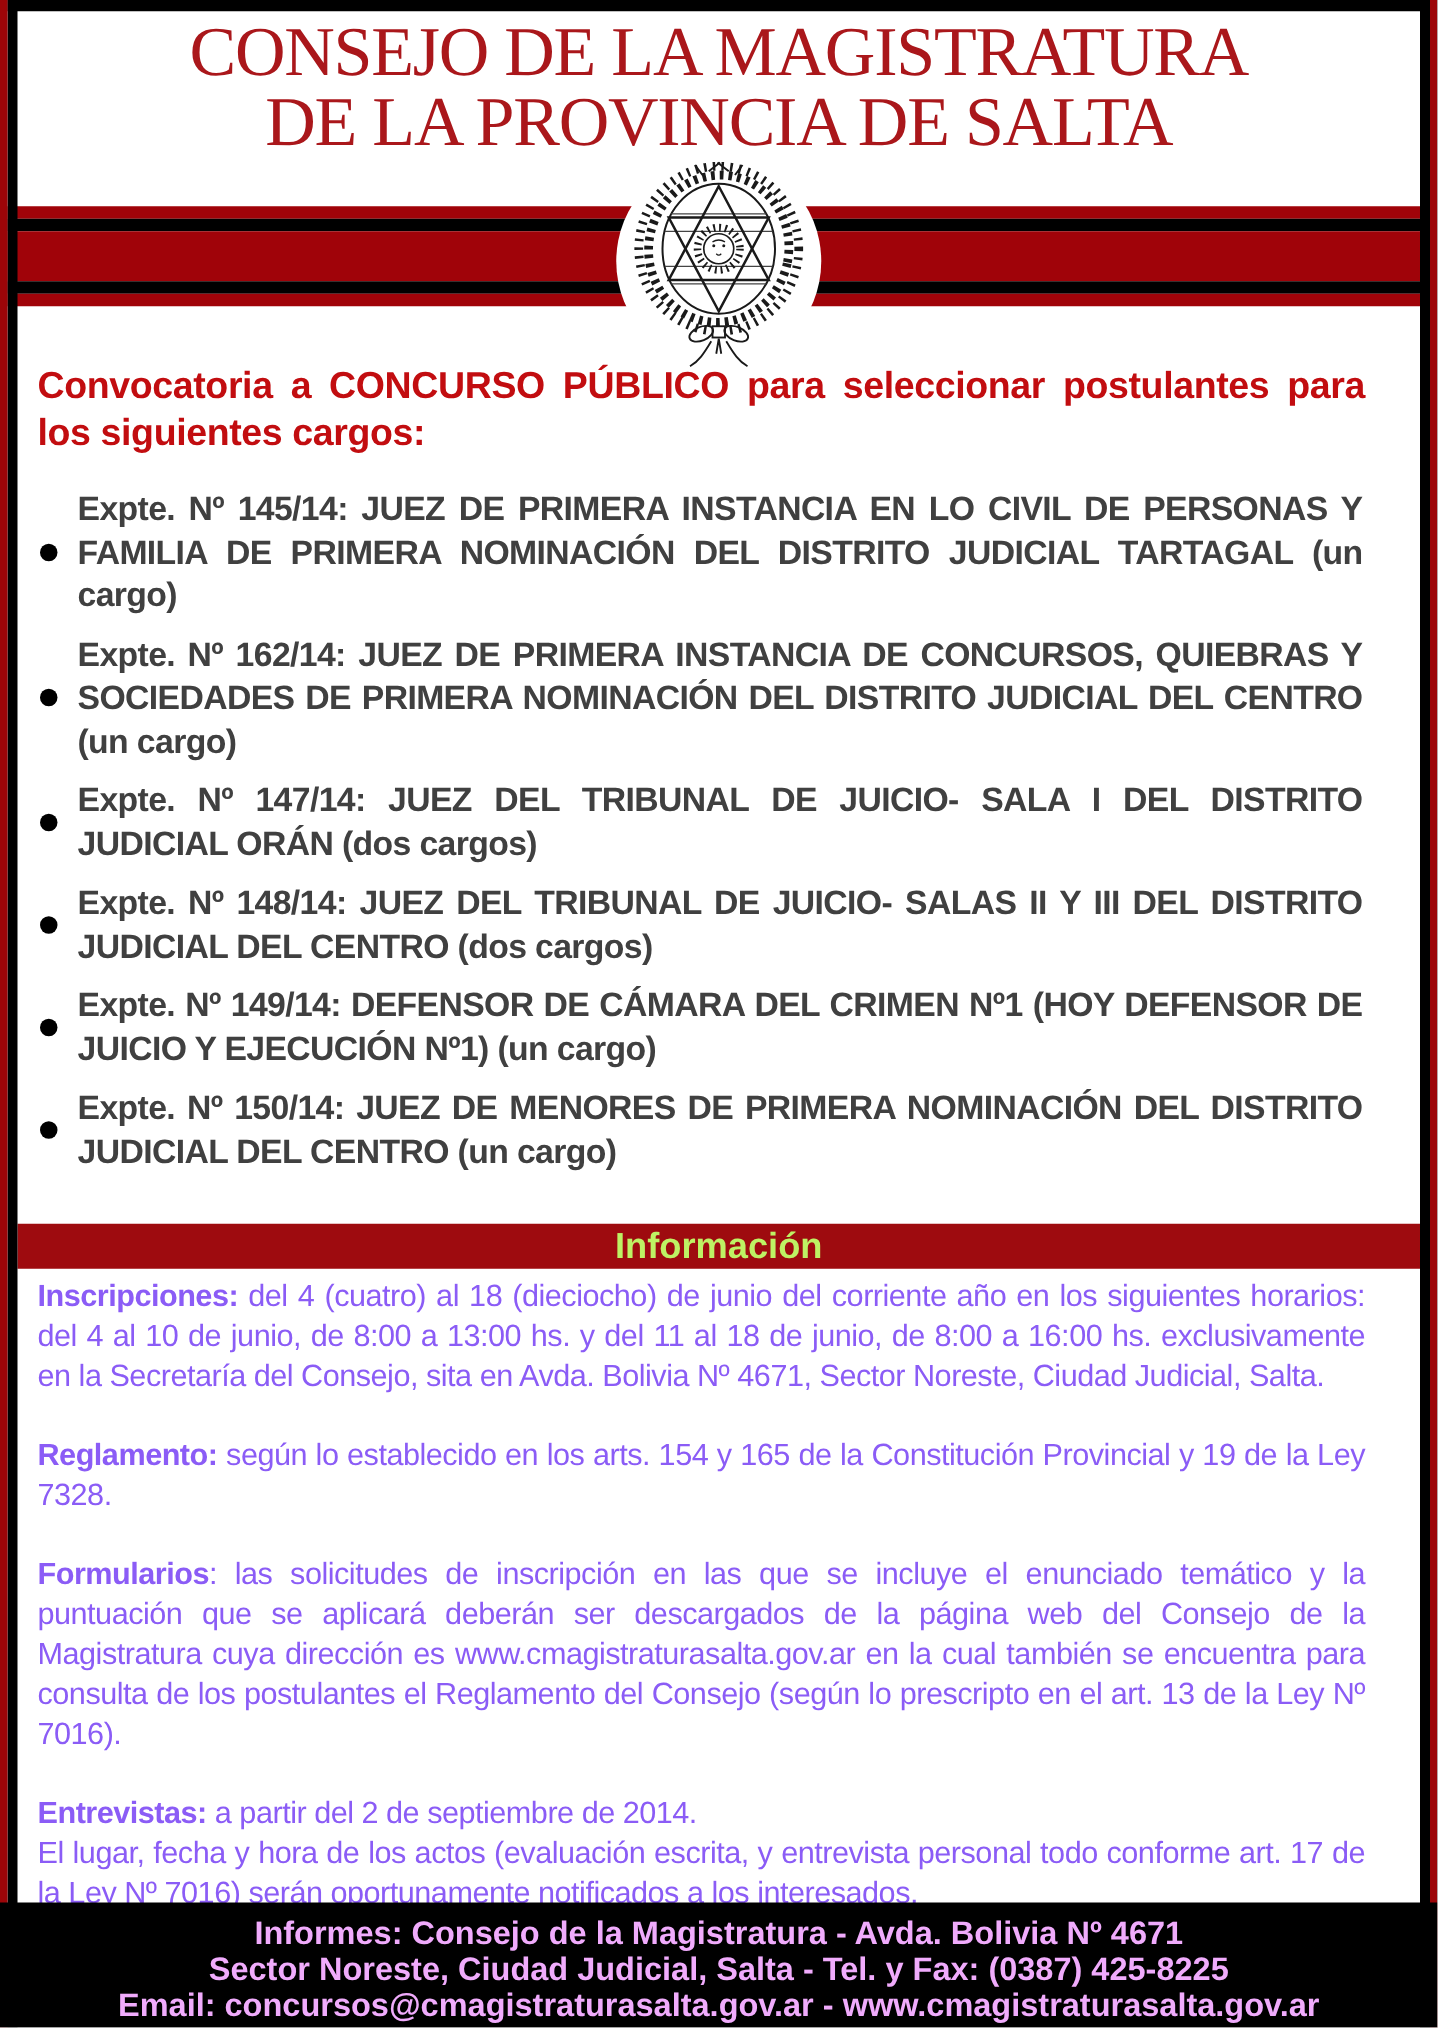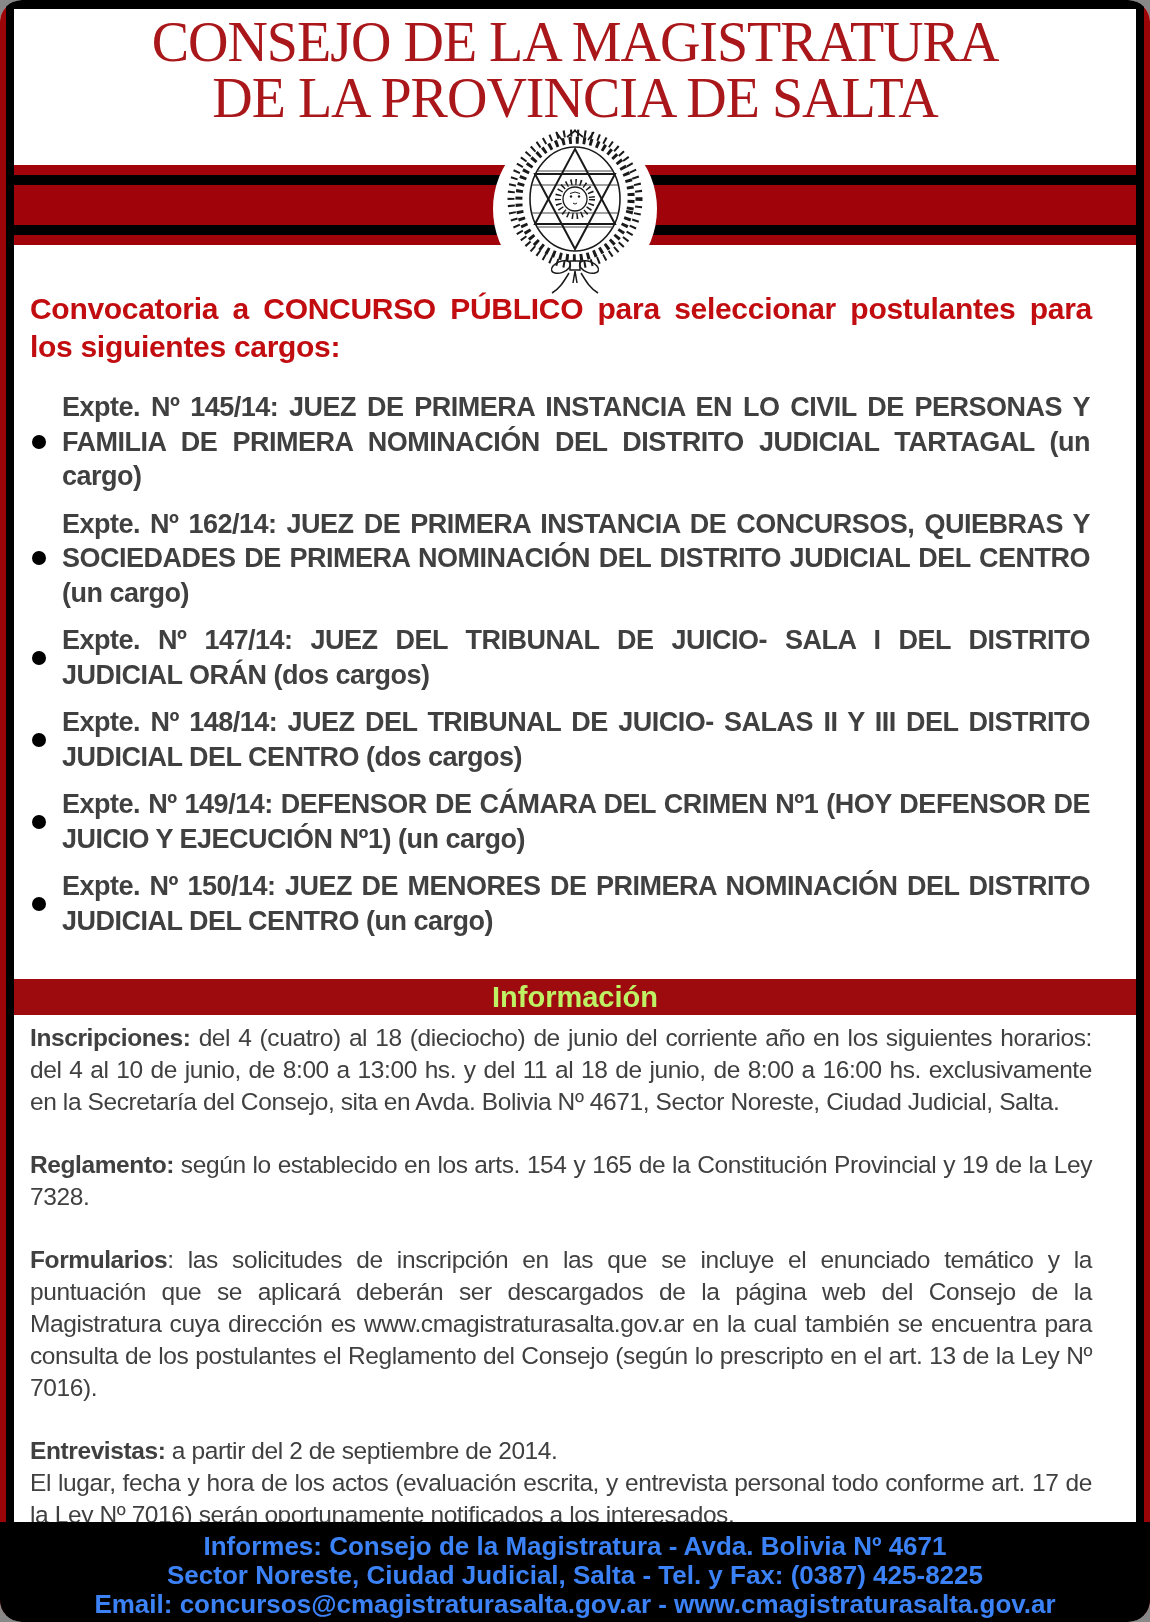--- a/index.html
+++ b/index.html
@@ -1,20 +1,19 @@
 <!DOCTYPE html>
 <html style="--frame-red: #9c0508; --stripe-red: #a00309; --bar-red: #9e0b0f; --title-red: #aa171b; --intro-red: #c20d10;"><head>
 <meta charset="utf-8">
 <style>
   html,body{margin:0;padding:0;background:#888;}
   .page{
     position:relative;width:1150px;height:1622px;margin:0 auto;
     background:#fff;overflow:hidden;
     font-family:"Liberation Sans",sans-serif;
-    border-radius:22px;
   }
   
   .frame-red-left,.frame-red-right{position:absolute;top:0;bottom:0;width:6px;background:var(--frame-red);z-index:6;}
   .frame-red-left{left:0;}
   .frame-red-right{right:0;}
   .frame-black{
     position:absolute;left:6px;right:6px;top:0;bottom:0;z-index:5;pointer-events:none;
     border:8px solid #000;border-top-width:9px;border-bottom-width:0;
   }
   
@@ -50,31 +49,31 @@
   }
   
   .info-bar{
     position:absolute;top:979px;left:14px;right:14px;height:36px;z-index:3;
     background:var(--bar-red);color:#bef264;text-align:center;
     font-weight:bold;font-size:29px;line-height:36px;
   }
   
   .info-text{
     position:absolute;top:1014px;left:30px;width:1062px;z-index:3;
-    font-size:24.5px;line-height:32px;color:#404040;
+    font-size:24.5px;line-height:32px;color:#8b5cf6;
     text-align:justify;letter-spacing:-0.4px;
   }
   .info-sec{margin:0;}
   .info-sec + .info-sec{margin-top:31px;}
   .info-sec:first-child{margin-top:8px;}
   .block{display:block;}
   
   .footer{
     position:absolute;left:0;right:0;top:1522px;bottom:0;z-index:7;
-    background:#000;color:#3b82f6;text-align:center;
+    background:#000;color:#f0abfc;text-align:center;
     font-weight:bold;font-size:26px;line-height:29px;padding-top:10px;
     box-sizing:border-box;
   }
 </style>
 </head>
 <body>
 
 <div class="page">
 
   <div class="frame-red-left"></div>

